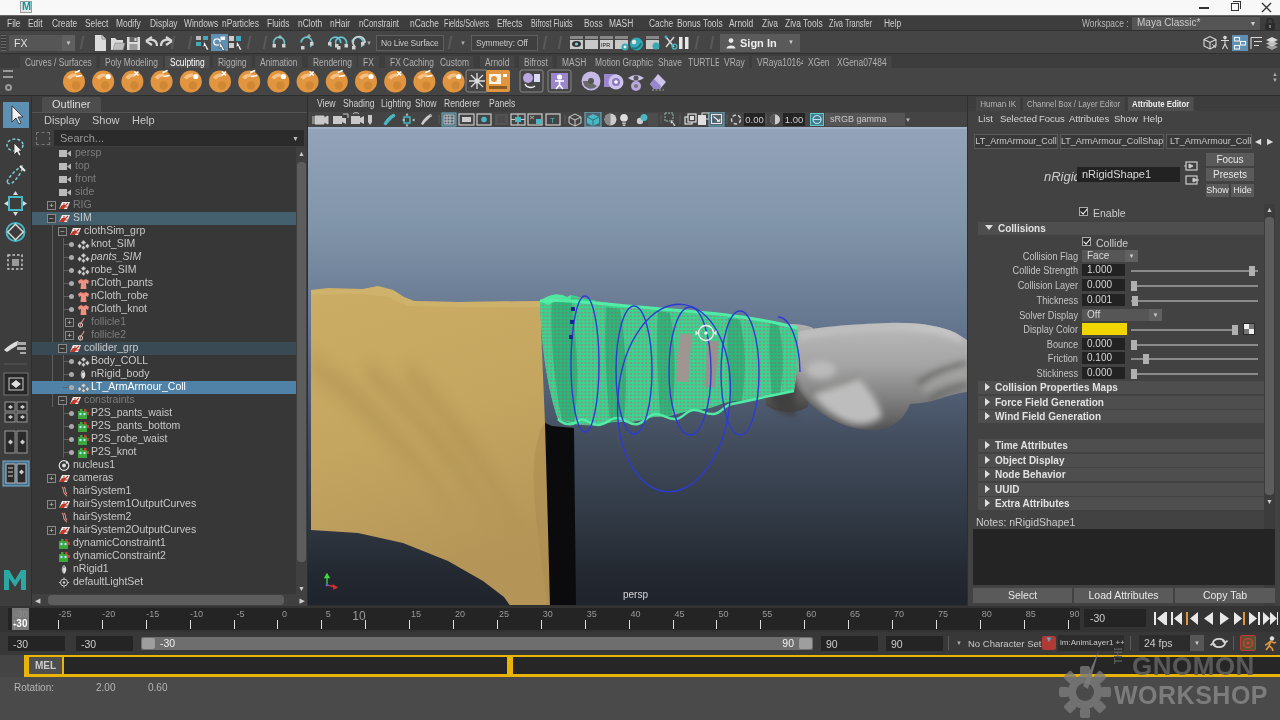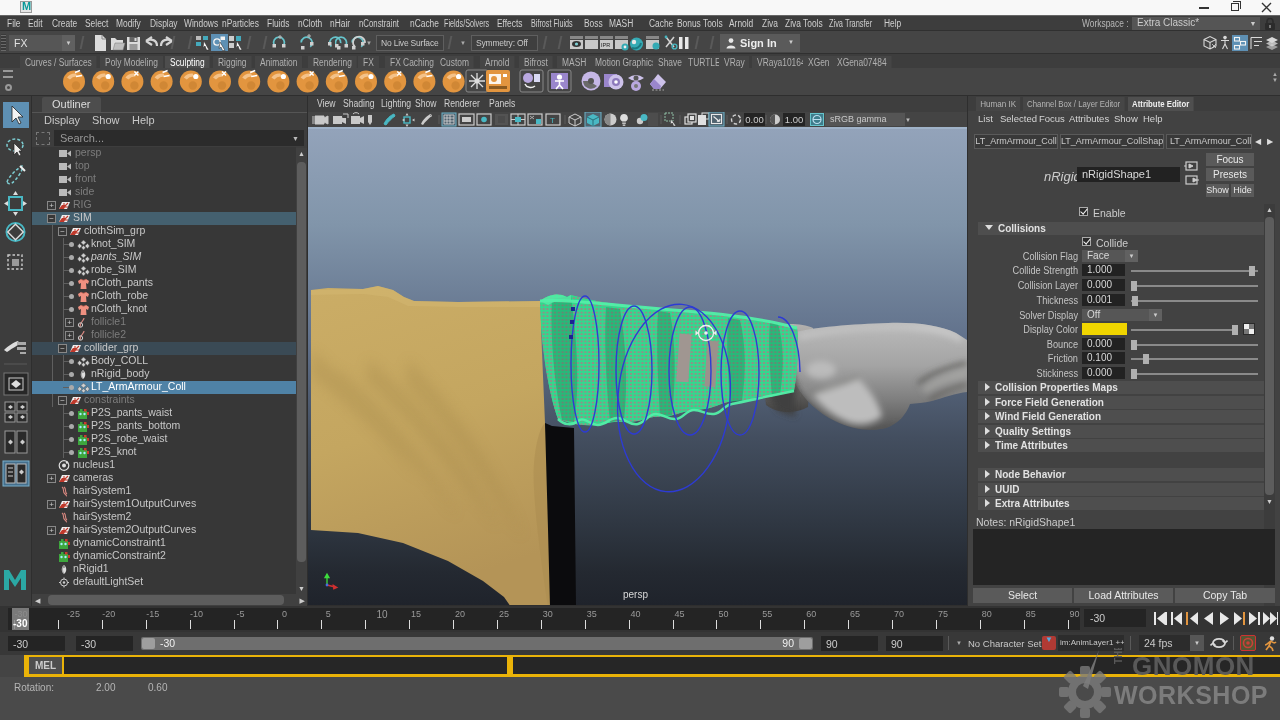--- a/index.html
+++ b/index.html
@@ -91,21 +91,21 @@
     <span style="left:584px">Boss</span>
     <span style="left:609px">MASH</span>
     <span style="left:649px">Cache</span>
     <span style="left:677px">Bonus Tools</span>
     <span style="left:729px">Arnold</span>
     <span style="left:762px">Ziva</span>
     <span style="left:785px">Ziva Tools</span>
     <span style="left:829px; transform:scaleX(0.74); transform-origin:0 0;">Ziva Transfer</span>
     <span style="left:884px">Help</span>
   <span style="left:1082px; color:#b8b8b8;">Workspace :</span>
-  <div style="position:absolute; left:1132px; top:1px; width:128px; height:13px; background:#555; color:#ccc; padding-left:5px; font-size:10px;">Extra Classic*</div>
+  <div style="position:absolute; left:1132px; top:1px; width:128px; height:13px; background:#555; color:#ccc; padding-left:5px; font-size:10px;">Maya Classic*</div>
   <div style="position:absolute; left:1246px; top:1px; width:14px; height:13px; background:#555; color:#ccc; font-size:7px; text-align:center; line-height:13px;">▼</div>
   <svg style="position:absolute;left:1264px;top:2px;" width="12" height="12">
       <rect x="1" y="5" width="10" height="7" rx="1" fill="#2b2b2b"></rect>
       <path d="M3 5 V3.5 a3 3 0 0 1 6 0 V5" fill="none" stroke="#2b2b2b" stroke-width="1.6"></path>
       <rect x="5" y="7" width="2" height="3" fill="#777"></rect>
     </svg>
 </div>
 <div id="toolbar" class="abs">
   <div style="position:absolute;left:1px;top:3px;width:5px;height:17px;background:repeating-linear-gradient(0deg,#6a6a6a 0 1px,#3a3a3a 1px 3px);"></div>
   <div style="position:absolute;left:9px;top:4px;width:66px;height:16px;background:#565656;color:#e0e0e0;font-size:10.5px;line-height:16px;padding-left:5px;">FX</div>
@@ -1138,57 +1138,57 @@
     <div class="ae-fld" style="left:114px;top:148px;width:43px;">0.100</div>
     <div class="ae-slider" style="left:163px;top:154px;width:127px;"></div>
     <div class="ae-handle" style="left:175px;top:150px;"></div>
     <span class="ae-lbl" style="left:0px;top:164px;">Stickiness</span>
     <div class="ae-fld" style="left:114px;top:163px;width:43px;">0.000</div>
     <div class="ae-slider" style="left:163px;top:169px;width:127px;"></div>
     <div class="ae-handle" style="left:163px;top:165px;"></div>
     <div class="ae-sec" style="top:177px;"><span class="tri right"></span>Collision Properties Maps</div>
     <div class="ae-sec" style="top:192px;"><span class="tri right"></span>Force Field Generation</div>
     <div class="ae-sec" style="top:206px;"><span class="tri right"></span>Wind Field Generation</div>
-    <div class="ae-sec" style="top:221px;"><span class="tri right"></span>Quality Settings</div>
     <div class="ae-sec" style="top:235px;"><span class="tri right"></span>Time Attributes</div>
+    <div class="ae-sec" style="top:250px;"><span class="tri right"></span>Object Display</div>
     <div class="ae-sec" style="top:264px;"><span class="tri right"></span>Node Behavior</div>
     <div class="ae-sec" style="top:279px;"><span class="tri right"></span>UUID</div>
     <div class="ae-sec" style="top:293px;"><span class="tri right"></span>Extra Attributes</div>
   </div>
 
   <div style="position:absolute;left:296px;top:108px;width:11px;height:411px;background:#3c3c3c;">
     <div style="position:absolute;left:2px;top:2px;color:#ccc;font-size:7px;">▲</div>
     <div style="position:absolute;left:1px;top:13px;width:9px;height:278px;background:#5d5d5d;border-radius:4px;"></div>
     <div style="position:absolute;left:2px;top:294px;color:#ccc;font-size:7px;">▼</div>
   </div>
   <span style="position:absolute;left:8px;top:420px;font-size:10.5px;color:#ccc;">Notes: nRigidShape1</span>
   <div style="position:absolute;left:5px;top:433px;width:302px;height:56px;background:#242424;"></div>
   <div class="ae-btn" style="left:5px;top:492px;width:99px;height:15px;line-height:15px;">Select</div>
   <div class="ae-btn" style="left:106px;top:492px;width:99px;height:15px;line-height:15px;">Load Attributes</div>
   <div class="ae-btn" style="left:207px;top:492px;width:100px;height:15px;line-height:15px;">Copy Tab</div>
 </div>
 <div id="timelinerow" class="abs">
   <div id="timeline" style="position:absolute;left:8px;top:2px;width:1072px;height:22px;background:#242424;overflow:hidden;">
       <span style="position:absolute;left:-2px;top:1px;width:30px;text-align:center;color:#9a9a9a;font-size:9px;">-30</span>
       <div style="position:absolute;left:6px;top:12px;width:1px;height:9px;background:#ddd;"></div>
-      <span style="position:absolute;left:41.9px;top:1px;width:30px;text-align:right;color:#9a9a9a;font-size:9px;">-25</span>
+      <span style="position:absolute;left:41.9px;top:1px;width:30px;text-align:center;color:#9a9a9a;font-size:9px;">-25</span>
       <div style="position:absolute;left:49.9px;top:12px;width:1px;height:9px;background:#ddd;"></div>
       <span style="position:absolute;left:85.8px;top:1px;width:30px;text-align:center;color:#9a9a9a;font-size:9px;">-20</span>
       <div style="position:absolute;left:93.8px;top:12px;width:1px;height:9px;background:#ddd;"></div>
       <span style="position:absolute;left:129.7px;top:1px;width:30px;text-align:center;color:#9a9a9a;font-size:9px;">-15</span>
       <div style="position:absolute;left:137.7px;top:12px;width:1px;height:9px;background:#ddd;"></div>
       <span style="position:absolute;left:173.6px;top:1px;width:30px;text-align:center;color:#9a9a9a;font-size:9px;">-10</span>
       <div style="position:absolute;left:181.6px;top:12px;width:1px;height:9px;background:#ddd;"></div>
       <span style="position:absolute;left:217.49999999999997px;top:1px;width:30px;text-align:center;color:#9a9a9a;font-size:9px;">-5</span>
       <div style="position:absolute;left:225.49999999999997px;top:12px;width:1px;height:9px;background:#ddd;"></div>
       <span style="position:absolute;left:261.4px;top:1px;width:30px;text-align:center;color:#9a9a9a;font-size:9px;">0</span>
       <div style="position:absolute;left:269.4px;top:12px;width:1px;height:9px;background:#ddd;"></div>
       <span style="position:absolute;left:305.29999999999995px;top:1px;width:30px;text-align:center;color:#9a9a9a;font-size:9px;">5</span>
       <div style="position:absolute;left:313.29999999999995px;top:12px;width:1px;height:9px;background:#ddd;"></div>
-      <span style="position:absolute;left:359px;top:1px;width:30px;text-align:center;color:#9a9a9a;font-size:10px;">10</span>
+      <span style="position:absolute;left:336px;top:1px;width:30px;text-align:center;color:#9a9a9a;font-size:12px;">10</span>
       <div style="position:absolute;left:357.2px;top:12px;width:1px;height:9px;background:#ddd;"></div>
       <span style="position:absolute;left:393.09999999999997px;top:1px;width:30px;text-align:center;color:#9a9a9a;font-size:9px;">15</span>
       <div style="position:absolute;left:401.09999999999997px;top:12px;width:1px;height:9px;background:#ddd;"></div>
       <span style="position:absolute;left:436.99999999999994px;top:1px;width:30px;text-align:center;color:#9a9a9a;font-size:9px;">20</span>
       <div style="position:absolute;left:444.99999999999994px;top:12px;width:1px;height:9px;background:#ddd;"></div>
       <span style="position:absolute;left:480.9px;top:1px;width:30px;text-align:center;color:#9a9a9a;font-size:9px;">25</span>
       <div style="position:absolute;left:488.9px;top:12px;width:1px;height:9px;background:#ddd;"></div>
       <span style="position:absolute;left:524.8px;top:1px;width:30px;text-align:center;color:#9a9a9a;font-size:9px;">30</span>
       <div style="position:absolute;left:532.8px;top:12px;width:1px;height:9px;background:#ddd;"></div>
       <span style="position:absolute;left:568.6999999999999px;top:1px;width:30px;text-align:center;color:#9a9a9a;font-size:9px;">35</span>

